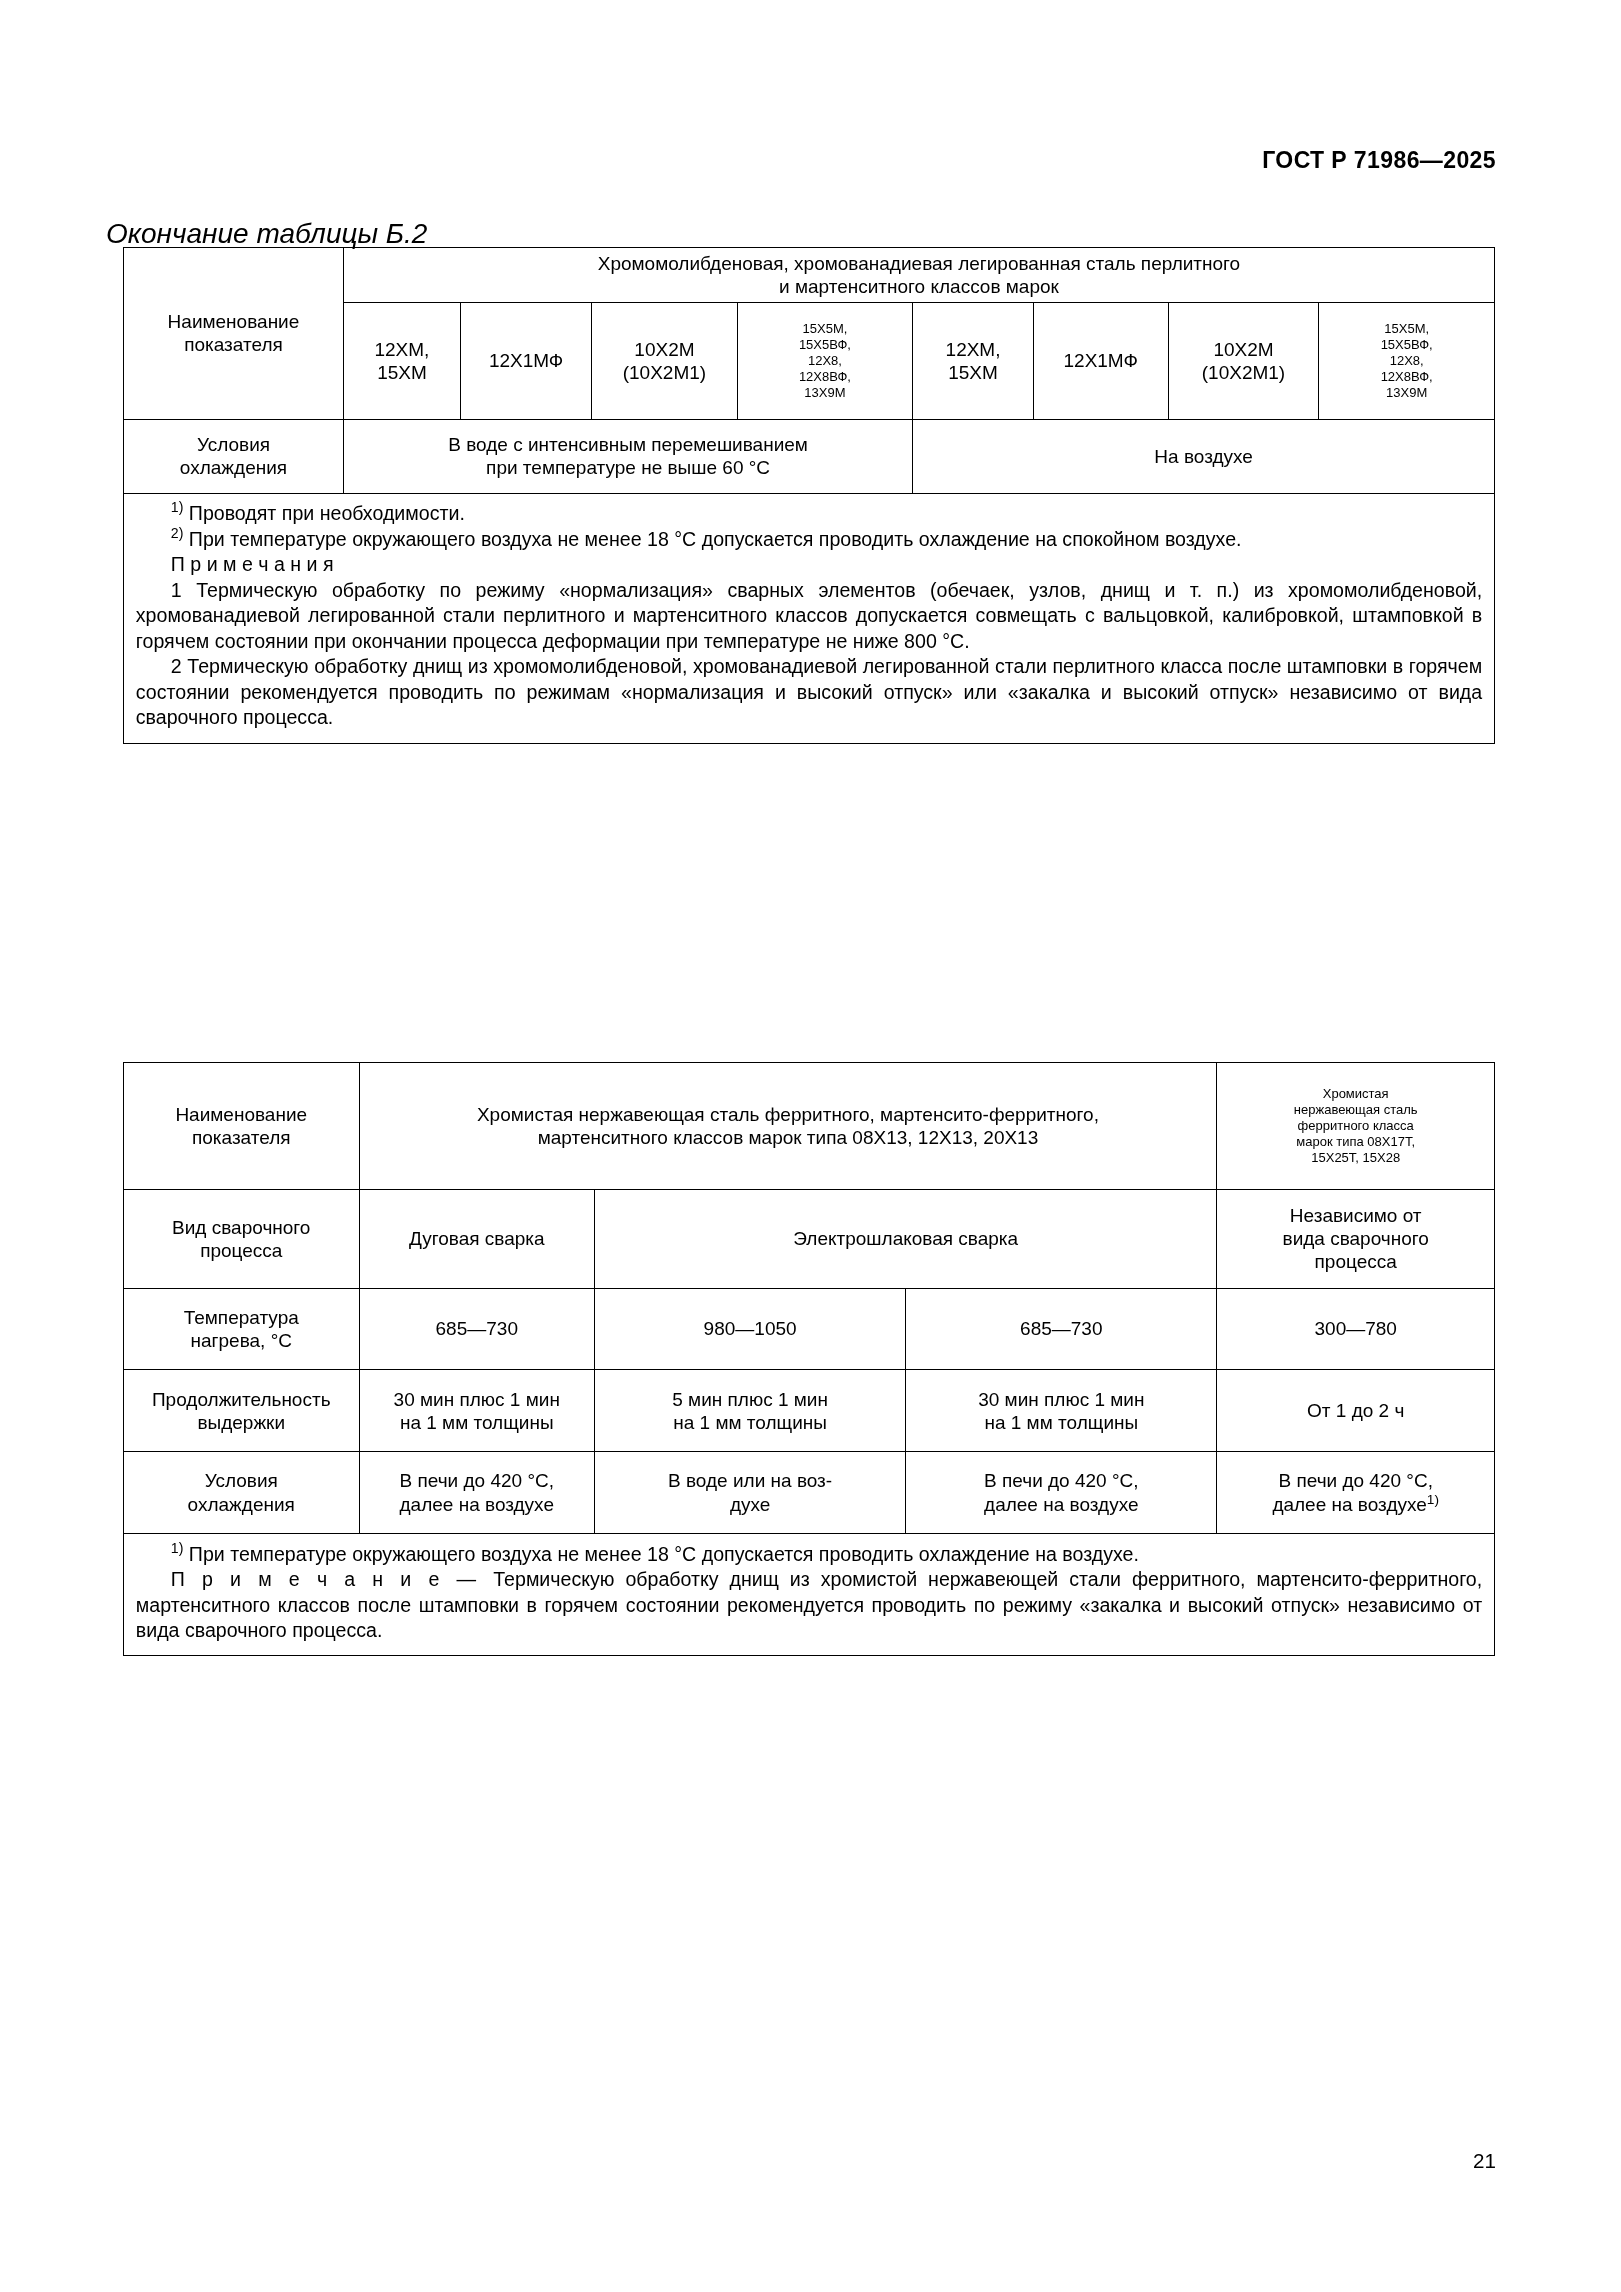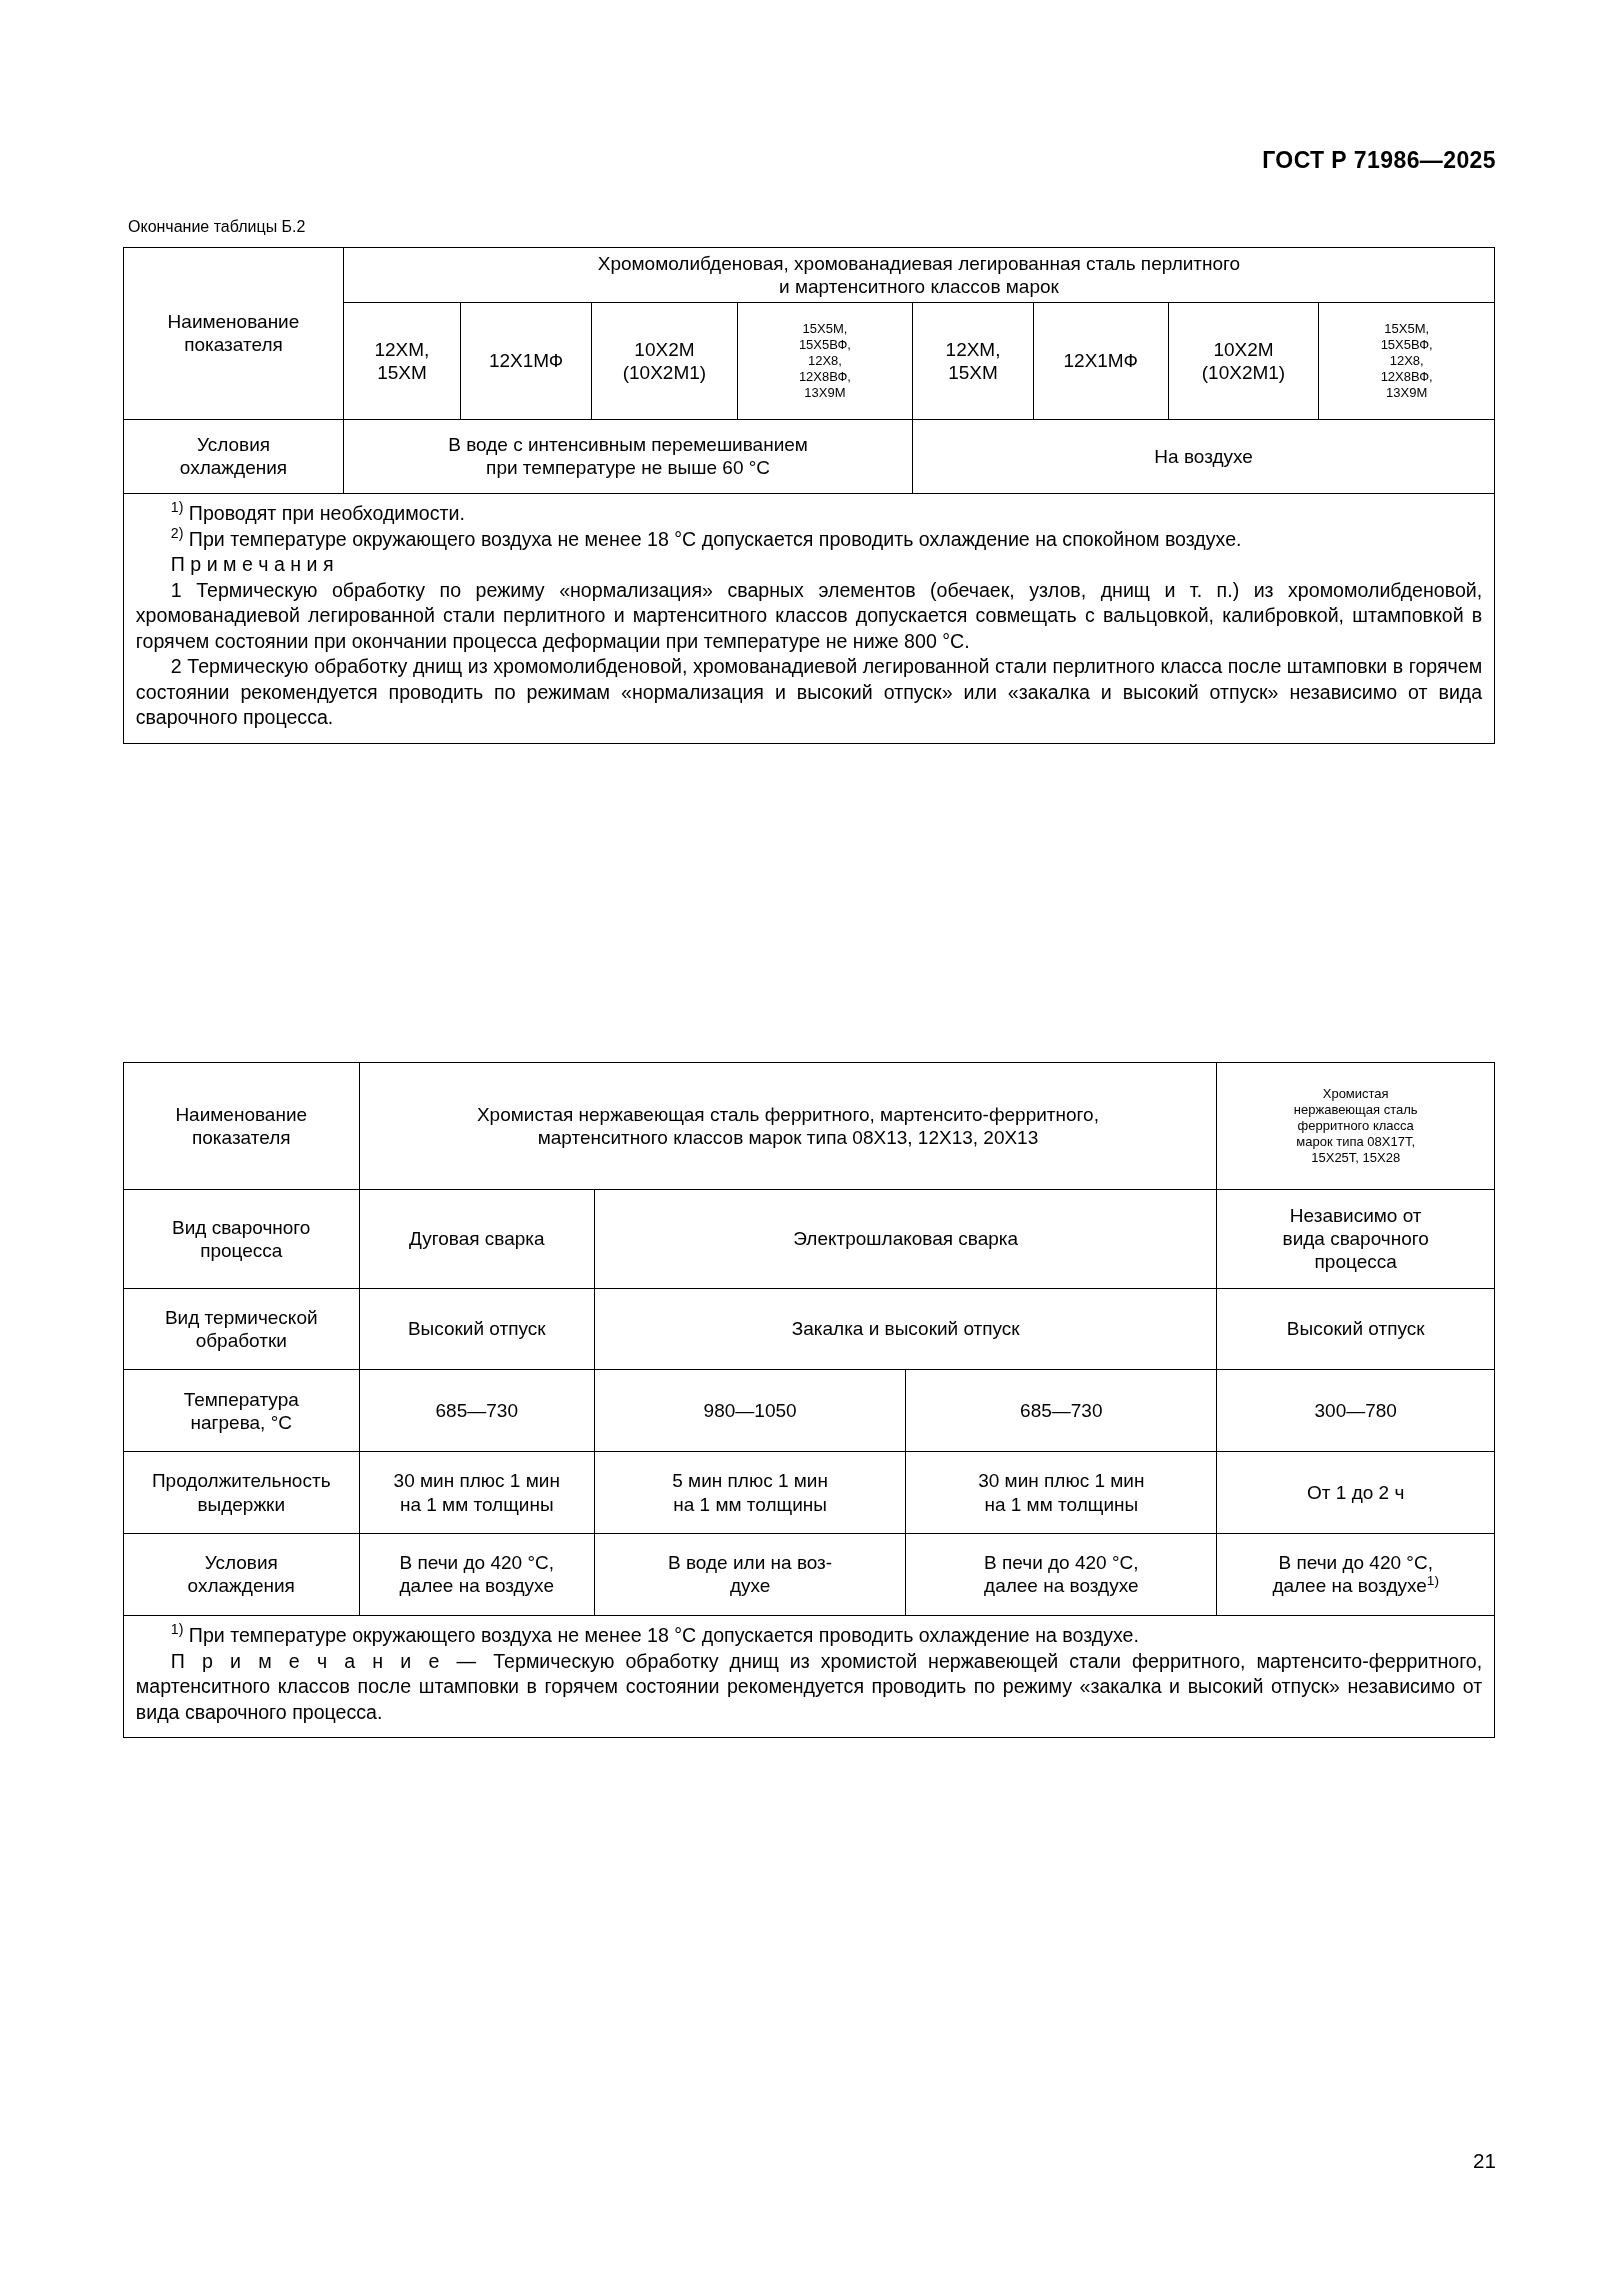--- a/index.html
+++ b/index.html
@@ -26,23 +26,24 @@
   .header {
     position: absolute;
     top: 147px;
     right: 125px;
     font-size: 23px;
     font-weight: bold;
     letter-spacing: 0.4px;
   }
   .caption-cont {
     position: absolute;
-    left: 128px;
+    left: 106px;
     top: 218px;
-    font-size: 16px;
+    font-size: 28px;
+    font-style: italic;
   }
   .tbl-wrap {
     position: absolute;
     left: 123px;
     width: 1372px;
   }
   table {
     border-collapse: collapse;
     width: 100%;
     table-layout: fixed;
@@ -183,27 +184,20 @@
         <tr>
           <td style="height:90px"><span style="white-space:pre-line">Вид сварочного
 процесса</span></td>
           <td><span style="white-space:pre-line">Дуговая сварка</span></td>
           <td colspan="2"><span style="white-space:pre-line">Электрошлаковая сварка</span></td>
           <td><span style="white-space:pre-line">Независимо от
 вида сварочного
 процесса</span></td>
         </tr>
 
-        <tr>
-          <td style="height:73px"><span style="white-space:pre-line">Вид термической
-обработки</span></td>
-          <td><span style="white-space:pre-line">Высокий отпуск</span></td>
-          <td colspan="2"><span style="white-space:pre-line">Закалка и высокий отпуск</span></td>
-          <td><span style="white-space:pre-line">Высокий отпуск</span></td>
-        </tr>
 
 
         <tr>
           <td style="height:73px"><span style="white-space:pre-line">Температура
 нагрева, °C</span></td>
           <td><span style="white-space:pre-line">685—730</span></td>
           <td><span style="white-space:pre-line">980—1050</span></td>
           <td><span style="white-space:pre-line">685—730</span></td>
           <td><span style="white-space:pre-line">300—780</span></td>
         </tr>

